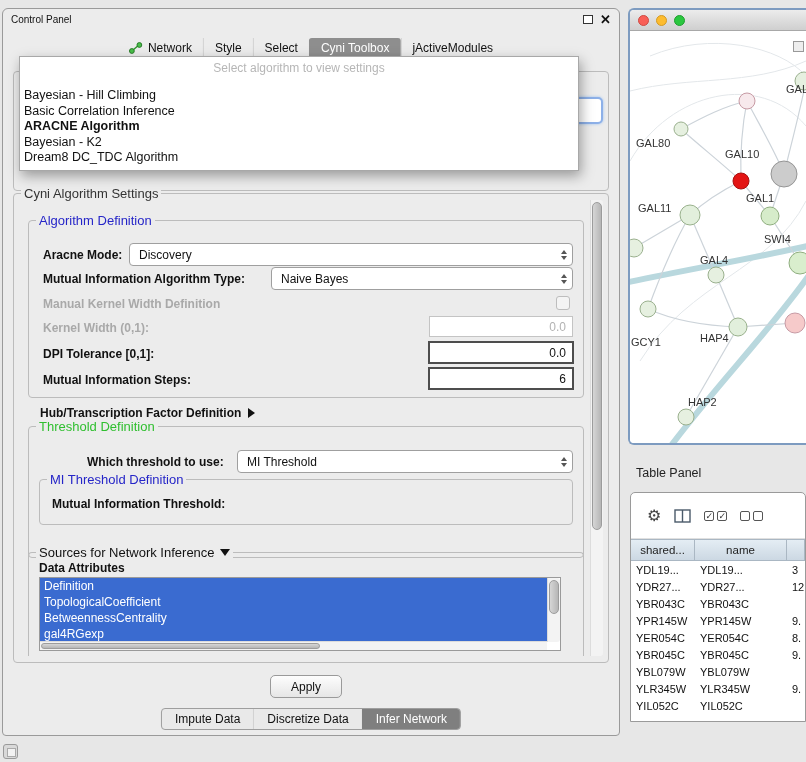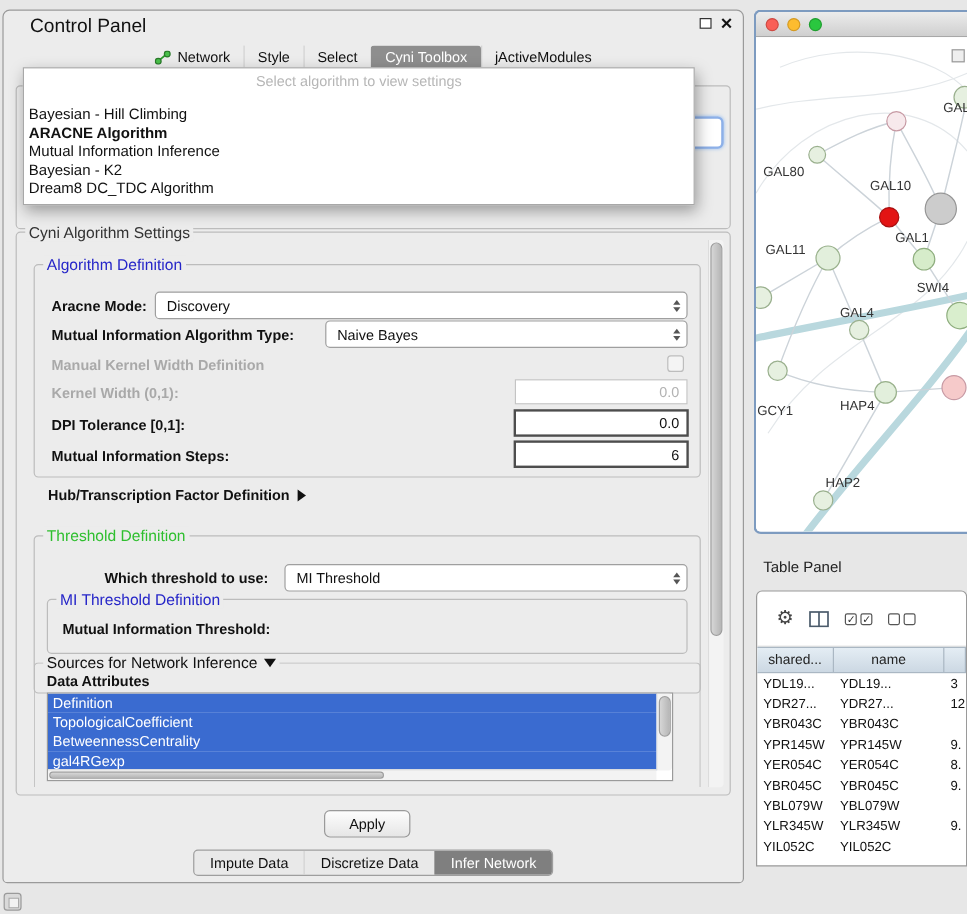--- a/index.html
+++ b/index.html
@@ -2,21 +2,21 @@
 <html><head>
 <meta charset="utf-8">
 <style>
   html,body{margin:0;padding:0;width:806px;height:762px;overflow:hidden;
     background:#e7e7e7;font-family:"Liberation Sans",sans-serif;-webkit-font-smoothing:antialiased;}
   *{box-sizing:border-box;}
 
   
   #control-panel{position:absolute;left:2px;top:8px;width:618px;height:728px;
     background:#ececec;border:1px solid #9a9a9a;border-radius:6px 6px 4px 4px;}
-  .cp-title{position:absolute;left:22px;top:5px;font-size:16px;color:#111;}
+  .cp-title{position:absolute;left:8px;top:5px;font-size:10px;color:#111;}
   .win-btns{position:absolute;right:8px;top:5px;display:flex;gap:7px;align-items:center;}
   .float-icon{width:10px;height:9px;border:1px solid #333;background:#fff;display:inline-block;}
   .close-icon{font-size:13px;font-weight:bold;color:#111;line-height:11px;}
 
   
   .tabbar{position:absolute;left:50%;transform:translateX(-50%);display:flex;align-items:stretch;font-size:12px;white-space:nowrap;}
   .tab{padding:3px 11px;display:flex;align-items:center;gap:5px;color:#111;border-left:1px solid #d2d2d2;}
   .tab:first-child{border-left:none;}
   .tab.selected{background:#8e8e8e;color:#fff;border-radius:3px;border-left-color:transparent;}
   .seg{position:absolute;left:50%;transform:translateX(-50%);display:flex;border:1px solid #9e9e9e;border-radius:4px;overflow:hidden;background:#e9e9e9;font-size:12px;}
@@ -141,22 +141,22 @@
   </div>
 
   <div class="groupbox" style="left:10px;top:62px;width:596px;height:120px;"></div>
 
   <div class="combo-fragment"></div>
 
   <div class="popup">
     <div class="ph">Select algorithm to view settings</div>
     <div class="spacer"></div>
     <div class="item">Bayesian - Hill Climbing</div>
+    <div class="item">Basic Correlation Inference</div>
     <div class="item bold">ARACNE Algorithm</div>
-    <div class="item">Mutual Information Inference</div>
     <div class="item">Bayesian - K2</div>
     <div class="item">Dream8 DC_TDC Algorithm</div>
   </div>
 
   <div class="groupbox" style="left:10px;top:184px;width:596px;height:470px;">
     <div class="gb-title">Cyni Algorithm Settings</div>
 
     <div class="vscroll" style="right:5px;top:6px;bottom:6px;width:13px;">
       <div class="vthumb" style="top:2px;height:72%;"></div>
     </div>
@@ -192,21 +192,21 @@
       <div class="tfield strong" style="left:399px;top:120px;width:146px;height:23px;">0.0</div>
 
       <div class="lbl" style="left:14px;top:152px;">Mutual Information Steps:</div>
       <div class="tfield strong" style="left:399px;top:146px;width:146px;height:23px;">6</div>
     </div>
 
     <div class="lbl" style="left:26px;top:212px;">
       <span>Hub/Transcription Factor Definition</span><span class="arrow-right"></span>
     </div>
 
-    <div class="groupbox" style="left:14px;top:252px;width:556px;height:132px;">
+    <div class="groupbox" style="left:14px;top:232px;width:556px;height:132px;">
       <div class="gb-title green">Threshold Definition</div>
 
       <div class="lbl" style="left:58px;top:28px;">Which threshold to use:</div>
       <div class="combo" style="left:208px;top:23px;width:336px;">
         <span>MI Threshold</span>
         <span class="arrows">
             <span class="tri-up"></span>
             <span class="tri-down"></span>
           </span>
       </div>

